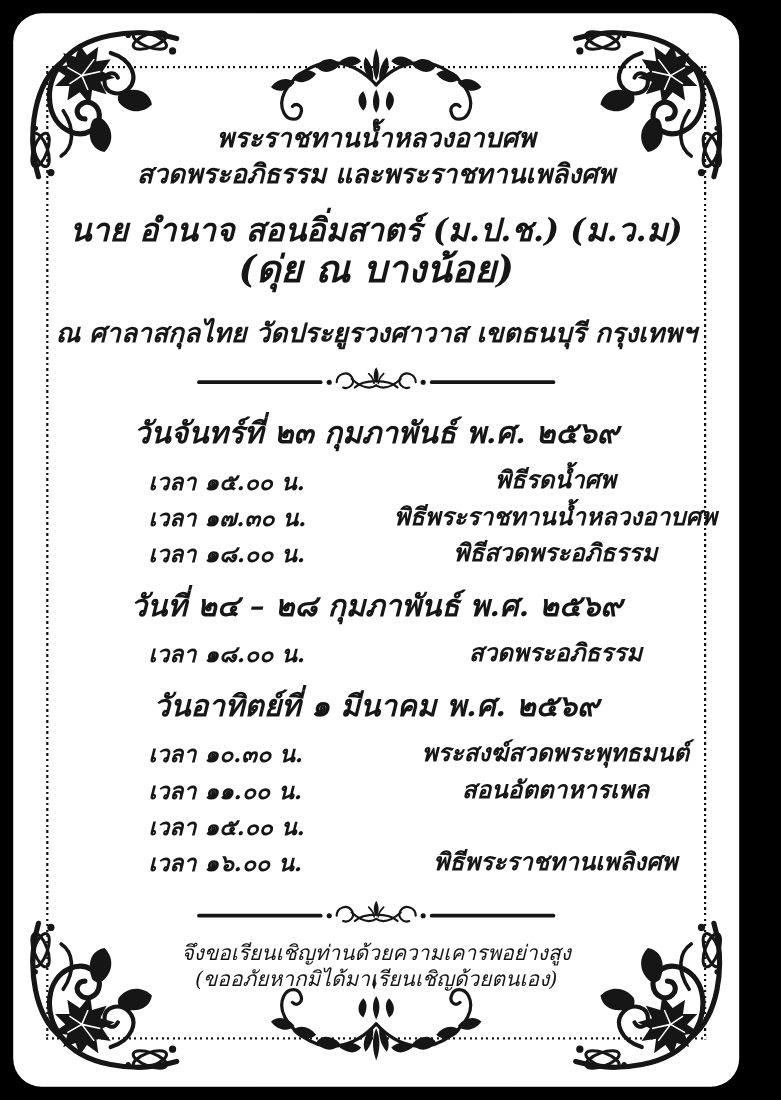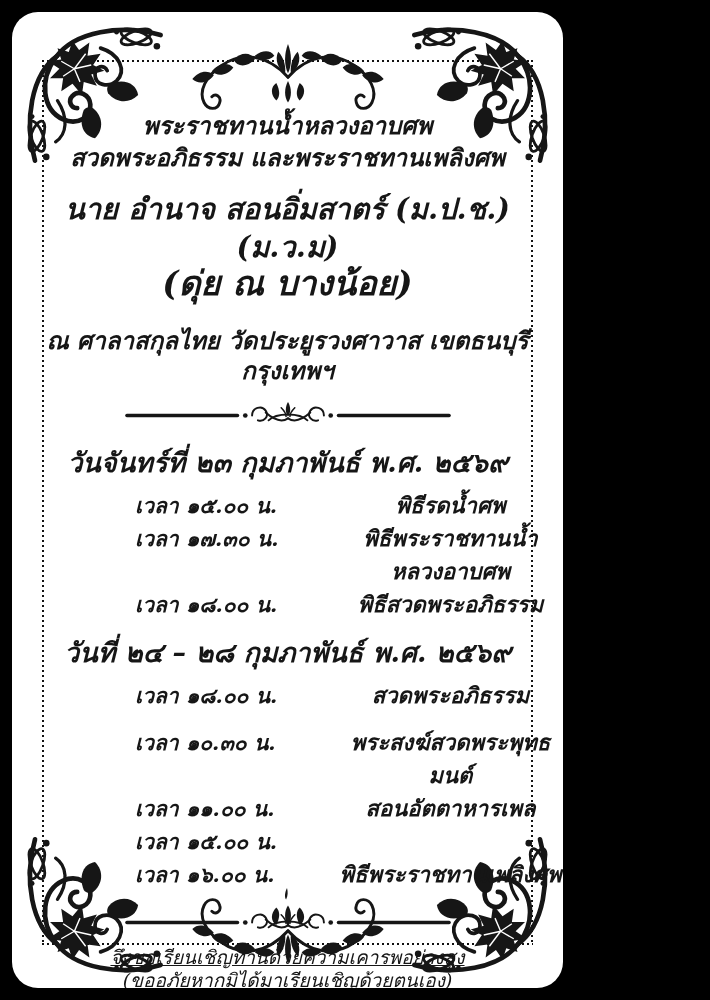--- a/index.html
+++ b/index.html
@@ -1,19 +1,19 @@
 <!DOCTYPE html>
 <html><head>
 <meta charset="utf-8">
 <style>
   html,body{margin:0;padding:0;background:#000;}
   body{width:710px;height:1000px;position:relative;overflow:hidden;
        font-family:"DejaVu Serif","Liberation Serif",serif;}
   .page{position:absolute;inset:0;background:#000;}
-  .card{position:absolute;left:12px;top:12px;width:551px;height:976px;
+  .card{position:absolute;left:12px;top:12px;width:660px;height:976px;
         background:#fff;border-radius:26px;overflow:hidden;color:#161616;}
   
   .dot-h,.dot-v{position:absolute;z-index:1;}
   .dot-h{left:30px;right:30px;height:2px;
          background:repeating-linear-gradient(90deg,#111 0 2px,transparent 2px 5px);}
   .dot-v{top:48px;bottom:43px;width:2px;
          background:repeating-linear-gradient(180deg,#111 0 2px,transparent 2px 5px);}
   .dot-top{top:48px;} .dot-bottom{bottom:43px;}
   .dot-left{left:30px;} .dot-right{right:30px;}
   
@@ -34,21 +34,21 @@
   .nickname-line{font-size:34px;font-weight:bold;line-height:34px;}
   .venue-line{margin-top:26px;font-size:24px;font-weight:bold;line-height:30px;font-style:italic;}
   .divider{width:330px;height:33px;margin:12px auto 0;display:block;}
   .divider2{margin-top:14px;}
   .schedule{text-align:left;}
   .day{margin-top:14px;}
   .day-heading{text-align:center;font-size:27px;font-weight:bold;line-height:36px;margin-bottom:8px;}
   .sched-row{display:flex;padding-left:123px;font-size:22px;font-weight:bold;line-height:33px;gap:46px;}
   .sched-row .time{width:157px;flex:0 0 157px;font-size:21px;}
   .sched-row .activity{flex:1;text-align:center;}
-  .closing{margin-top:8px;font-size:19px;line-height:23px;font-weight:normal;text-decoration:underline;}
+  .closing{margin-top:8px;font-size:19px;line-height:23px;font-weight:normal;}
 </style>
 </head>
 <body>
 
 <svg width="0" height="0" style="position:absolute">
   <defs>
     <symbol id="corner-orn" viewBox="0 0 160 160">
       <g stroke="#161616" fill="none" stroke-linecap="round">
         <path d="M150 16 C108 4 58 12 38 40 C20 64 24 96 46 106 C62 113 76 103 75 90 C74 79 62 74 56 81 C51 86 54 94 61 94" stroke-width="5"></path>
         <path d="M16 150 C4 108 12 58 40 38" stroke-width="5"></path>
@@ -177,20 +177,21 @@
             </div>
           </div>
           <div class="day">
             <div class="day-heading">วันที่ ๒๔ – ๒๘ กุมภาพันธ์ พ.ศ. ๒๕๖๙</div>
             <div class="sched-row">
               <span class="time">เวลา ๑๘.๐๐ น.</span>
               <span class="activity">สวดพระอภิธรรม</span>
             </div>
           </div>
           <div class="day">
+            <div class="day-heading">วันอาทิตย์ที่ ๑ มีนาคม พ.ศ. ๒๕๖๙</div>
             <div class="sched-row">
               <span class="time">เวลา ๑๐.๓๐ น.</span>
               <span class="activity">พระสงฆ์สวดพระพุทธมนต์</span>
             </div>
             <div class="sched-row">
               <span class="time">เวลา ๑๑.๐๐ น.</span>
               <span class="activity">สอนอัตตาหารเพล</span>
             </div>
             <div class="sched-row">
               <span class="time">เวลา ๑๕.๐๐ น.</span>

